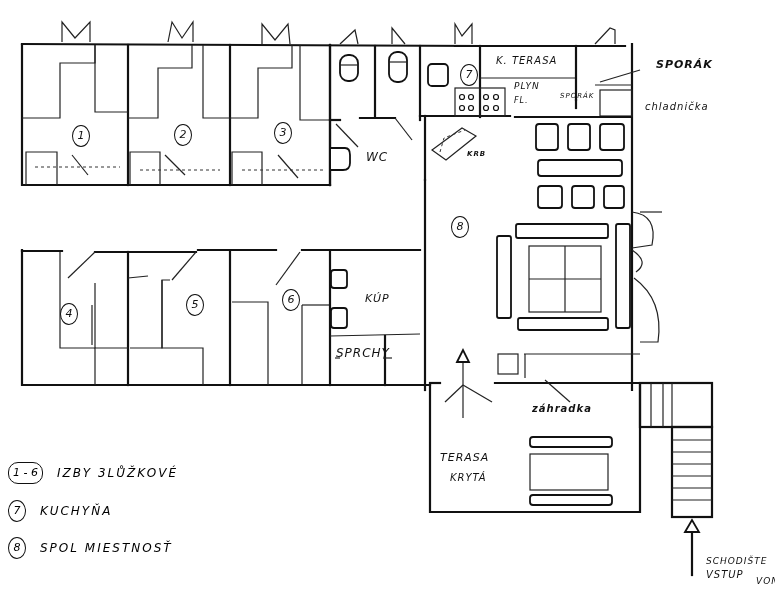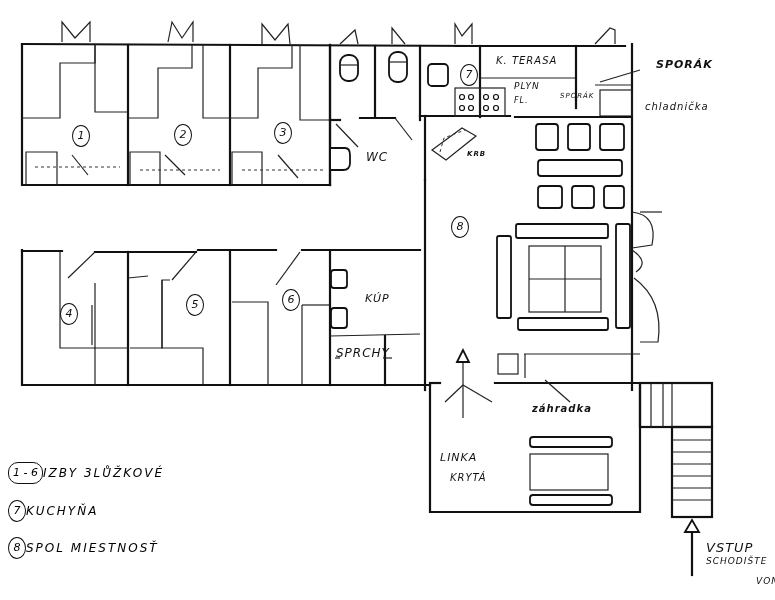--- a/index.html
+++ b/index.html
@@ -4,21 +4,21 @@
   <style>
     html, body { margin: 0; padding: 0; background: #ffffff; }
     body { width: 775px; height: 600px; position: relative; overflow: hidden; font-family: "DejaVu Sans", sans-serif; }
     svg#plan { position: absolute; left: 0; top: 0; }
     .w { stroke: #111; stroke-width: 2.2; fill: none; stroke-linecap: square; }
     .t { stroke: #222; stroke-width: 1.2; fill: none; }
     .d { stroke: #333; stroke-width: 1; fill: none; stroke-dasharray: 3 3; }
     .f { stroke: #111; stroke-width: 1.8; fill: #fff; }
     .hw { position: absolute; font-family: "DejaVu Sans", sans-serif; font-style: italic; color: #111; white-space: nowrap; letter-spacing: 1px; }
     .num { position: absolute; width: 16px; height: 20px; border: 1.5px solid #111; border-radius: 50%; font-size: 11px; font-style: italic; text-align: center; line-height: 20px; color: #111; font-family: "DejaVu Sans", sans-serif; }
-    .legend-row { position: absolute; left: 8px; display: flex; align-items: center; }
+    .legend-row { position: absolute; left: 8px; display: flex; align-items: center; gap: 14px; }
     .legend-row .lnum { border: 1.5px solid #111; border-radius: 50%; width: 16px; height: 20px; font-size: 11px; font-style: italic; text-align: center; line-height: 20px; }
     .legend-row .ltext { font-size: 12px; font-style: italic; letter-spacing: 2px; }
   </style>
 </head>
 <body>
 
 <svg id="plan" width="775" height="600" viewBox="0 0 775 600">
 
   <g>
     <polyline class="w" points="22,45 22,185 330,185"></polyline>
@@ -211,23 +211,23 @@
 <div class="hw" style="left:514px;top:81px;font-size:9px;text-align:right;">PLYN</div>
 <div class="hw" style="left:540px;top:92px;font-size:7px;margin-left:20px;">SPORÁK</div>
 <div class="hw" style="left:514px;top:96px;font-size:8px;">FL.</div>
 <div class="hw" style="left:656px;top:58px;font-size:11px;font-weight:bold;">SPORÁK</div>
 <div class="hw" style="left:645px;top:93px;font-size:10px;margin-top:8px;">chladnička</div>
 <div class="hw" style="left:366px;top:150px;font-size:12px;">WC</div>
 <div class="hw" style="left:460px;top:150px;font-size:7px;font-weight:bold;padding-left:7px;">KRB</div>
 <div class="hw" style="left:365px;top:292px;font-size:11px;text-align:right;">KÚP</div>
 <div class="hw" style="left:336px;top:346px;font-size:12px;">SPRCHY</div>
 <div class="hw" style="left:532px;top:384px;font-size:10px;font-weight:bold;margin-top:19px;">záhradka</div>
-<div class="hw" style="left:440px;top:451px;font-size:11px;">LINKA</div>
+<div class="hw" style="left:440px;top:451px;font-size:11px;">TERASA</div>
 <div class="hw" style="left:450px;top:472px;font-size:10px;">KRYTÁ</div>
-<div class="hw" style="left:706px;top:540px;font-size:13px;">VSTUP</div>
+<div class="hw" style="left:706px;top:569px;font-size:10px;">VSTUP</div>
 <div class="hw" style="left:706px;top:556px;font-size:9px;">SCHODIŠTE</div>
 <div class="hw" style="left:756px;top:576px;font-size:9px;">VONK.</div>
 
 <div>
   <div class="legend-row" style="top:462px;">
     <span class="lnum" style="width:auto;padding:0 4px;border-radius:10px;">1 - 6</span>
     <span class="ltext">IZBY 3LŮŽKOVÉ</span>
   </div>
   <div class="legend-row" style="top:500px;">
     <span class="lnum">7</span>

